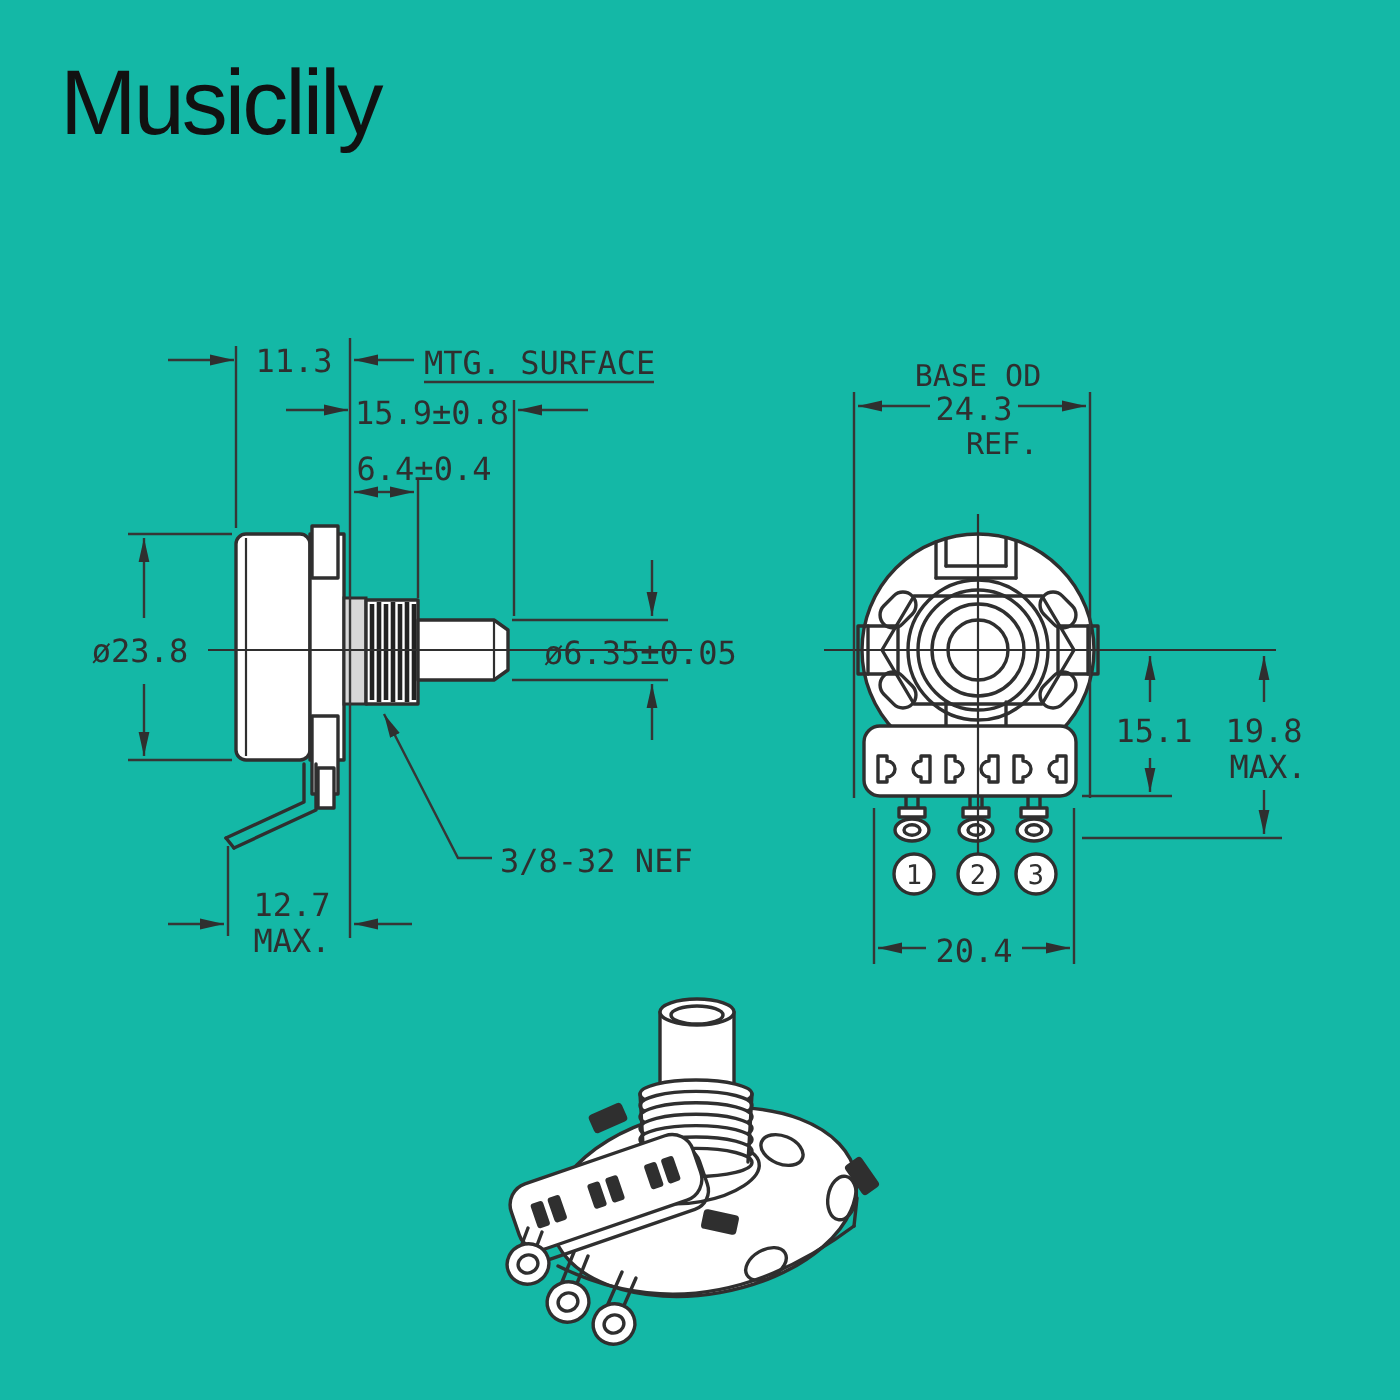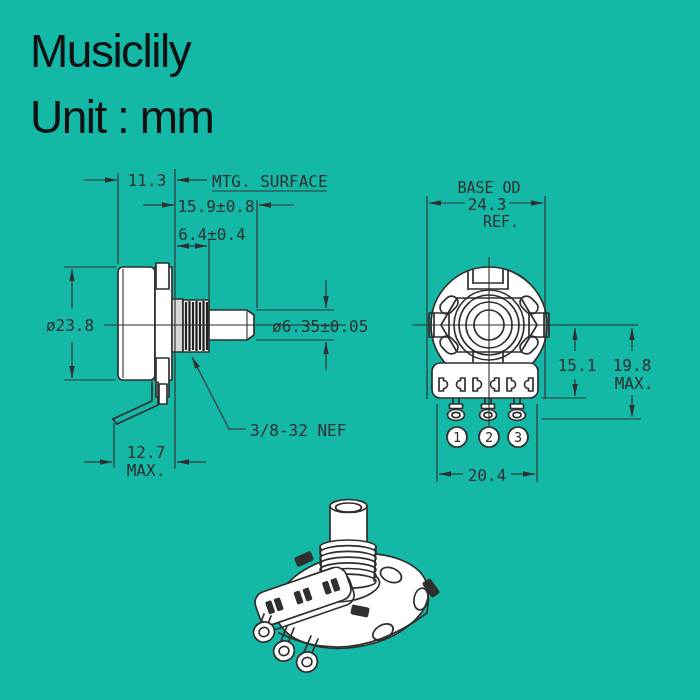--- a/index.html
+++ b/index.html
@@ -16,21 +16,20 @@
   .dim{font-family:"DejaVu Sans Mono", monospace;font-size:16px;fill:#2f2f2f;}
   .dim-s{font-family:"DejaVu Sans Mono", monospace;font-size:15px;fill:#2f2f2f;}
   .dim-t{font-family:"DejaVu Sans Mono", monospace;font-size:13.5px;fill:#2f2f2f;}
   .mid{text-anchor:middle;}
 </style>
 </head>
 <body>
 
 <div class="page">
   <div class="brand">Musiclily</div>
-  <div class="unit">Unit : mm</div>
 
   <svg width="700" height="700" viewBox="0 0 700 700">
     <defs>
       <marker id="ah" markerWidth="13" markerHeight="8" refX="12" refY="3.5" orient="auto" markerUnits="userSpaceOnUse">
         <path d="M0,0.8 L12,3.5 L0,6.2 Z" fill="#2f2f2f"></path>
       </marker>
     </defs>
 
     <g>
 

